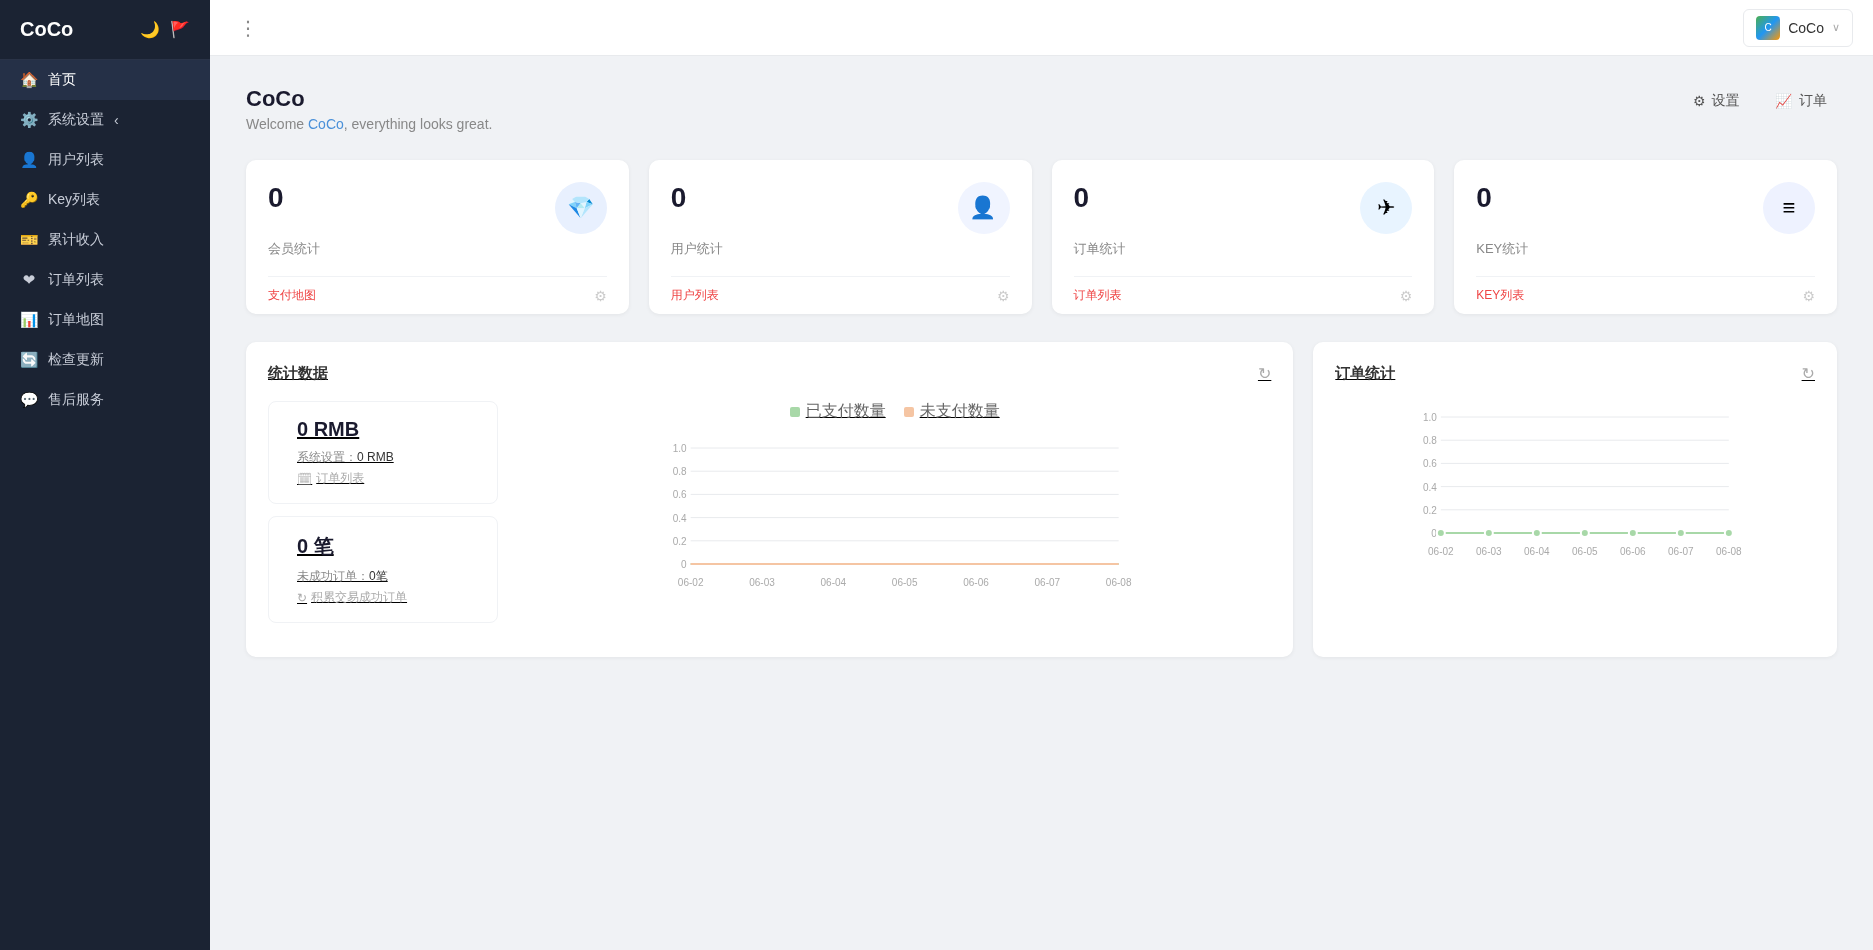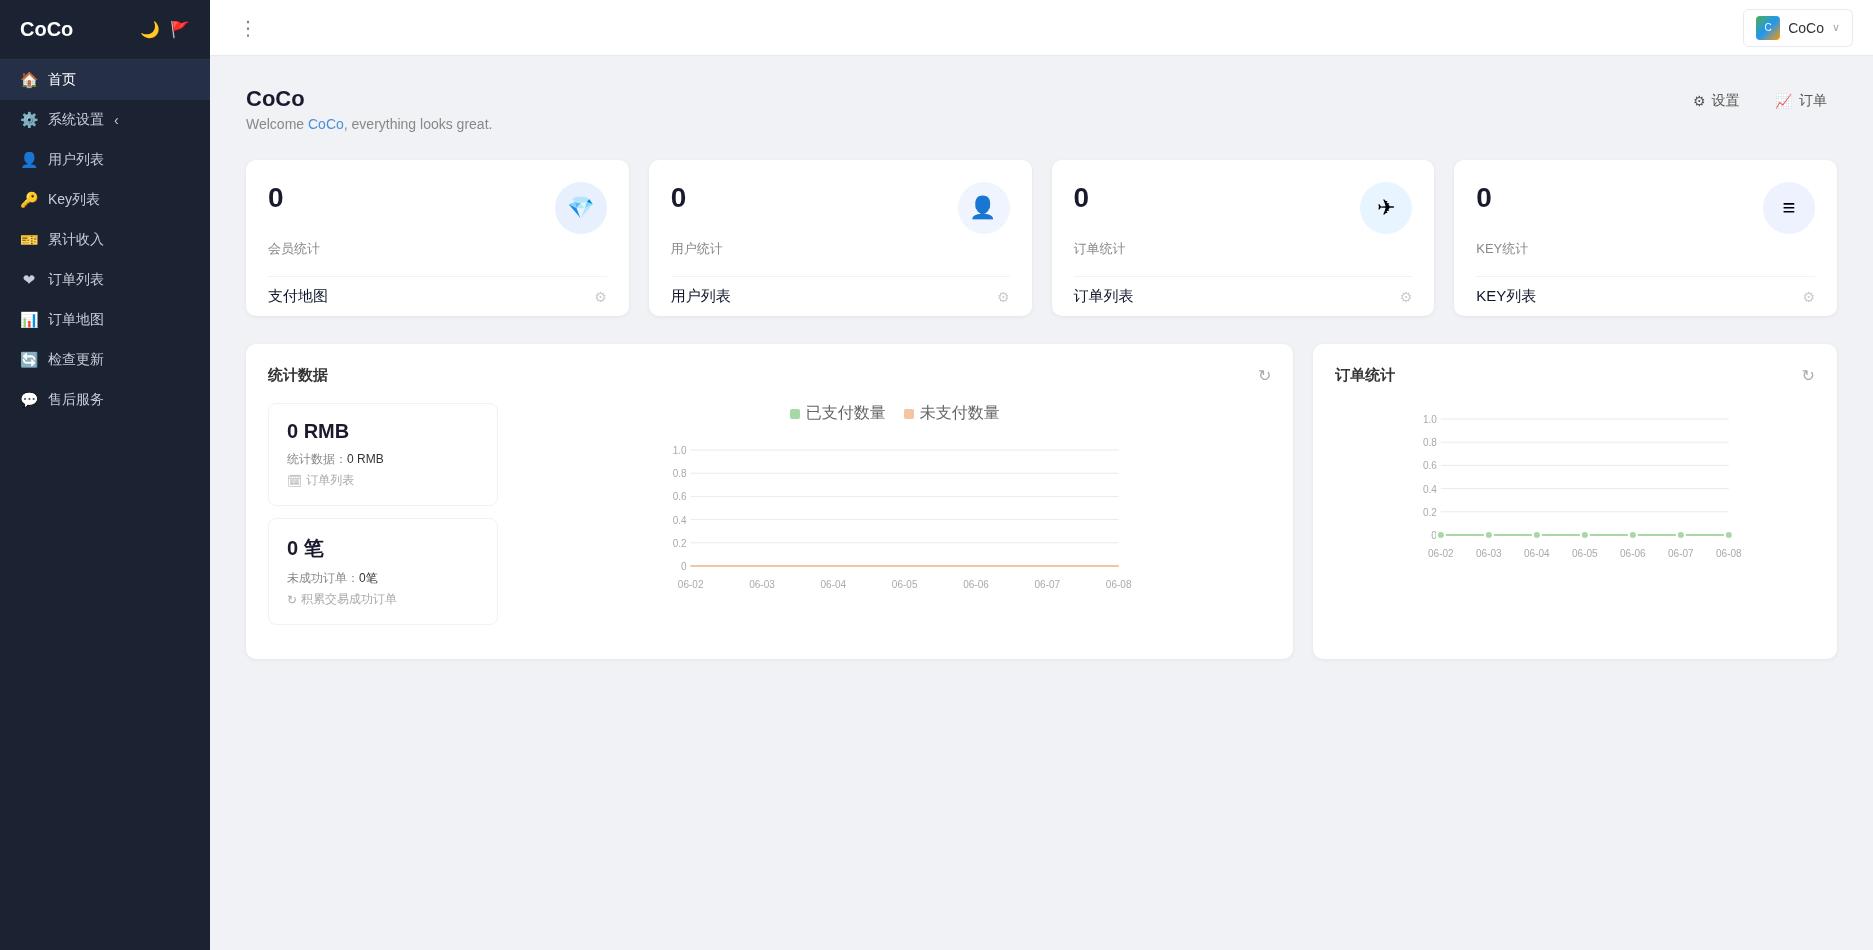--- a/index.html
+++ b/index.html
@@ -156,35 +156,36 @@
       font-size: 22px;
     }
     .stat-label { font-size: 13px; color: #888; margin-bottom: 18px; }
     .stat-footer {
       border-top: 1px solid #f0f2f5;
       padding: 10px 0;
       display: flex;
       align-items: center;
       justify-content: space-between;
     }
-    .stat-link { font-size: 15px; color: #0f172a; cursor: pointer; }
+    .stat-link { font-size: 12px; color: #ef4444; cursor: pointer; }
     .stat-gear { font-size: 14px; color: #ccc; cursor: pointer; }
 
     
     .charts-row {
       display: grid;
       grid-template-columns: 2fr 1fr;
       gap: 20px;
     }
 
     .chart-card {
       background: #fff;
       border-radius: 10px;
       padding: 22px;
       box-shadow: 0 1px 4px rgba(0,0,0,0.06);
+      text-decoration: underline;
     }
 
     .chart-header {
       display: flex;
       align-items: center;
       justify-content: space-between;
       margin-bottom: 18px;
     }
     .chart-title { font-size: 15px; font-weight: 600; color: #333; }
     .chart-refresh { font-size: 16px; color: #aaa; cursor: pointer; }
@@ -192,21 +193,21 @@
     
     .chart-card-inner {
       display: flex;
       gap: 20px;
     }
     .chart-left-stats { width: 230px; flex-shrink: 0; }
     .revenue-card {
       background: #fff;
       border: 1px solid #f0f2f5;
       border-radius: 8px;
-      padding: 16px 18px;
+      padding: 16px 28px;
       margin-bottom: 12px;
     }
     .revenue-number { font-size: 20px; font-weight: 700; color: #1a1a2e; margin-bottom: 8px; }
     .revenue-label { font-size: 12px; color: #888; margin-bottom: 4px; }
     .revenue-sub { font-size: 12px; color: #aaa; display: flex; align-items: center; gap: 4px; }
 
     
     .chart-area { flex: 1; }
 
     .chart-legend {
@@ -373,21 +374,21 @@
       <div class="chart-card" style="position:relative;">
         <div class="chart-header">
           <span class="chart-title">统计数据</span>
           <span class="chart-refresh">↻</span>
         </div>
         <div class="chart-card-inner">
           <div class="chart-left-stats">
             <div class="revenue-card">
               <div class="revenue-number">0 RMB</div>
               <div class="revenue-label">
-                <span>统计数据：</span><span style="color:#333;">0 RMB</span>
+                <span>系统设置：</span><span style="color:#333;">0 RMB</span>
               </div>
               <div class="revenue-sub">
                 <span>🗓</span>
                 <span>订单列表</span>
               </div>
             </div>
             <div class="revenue-card">
               <div class="revenue-number">0 笔</div>
               <div class="revenue-label">
                 <span>未成功订单：</span><span style="color:#333;margin-top:21px;">0笔</span>

